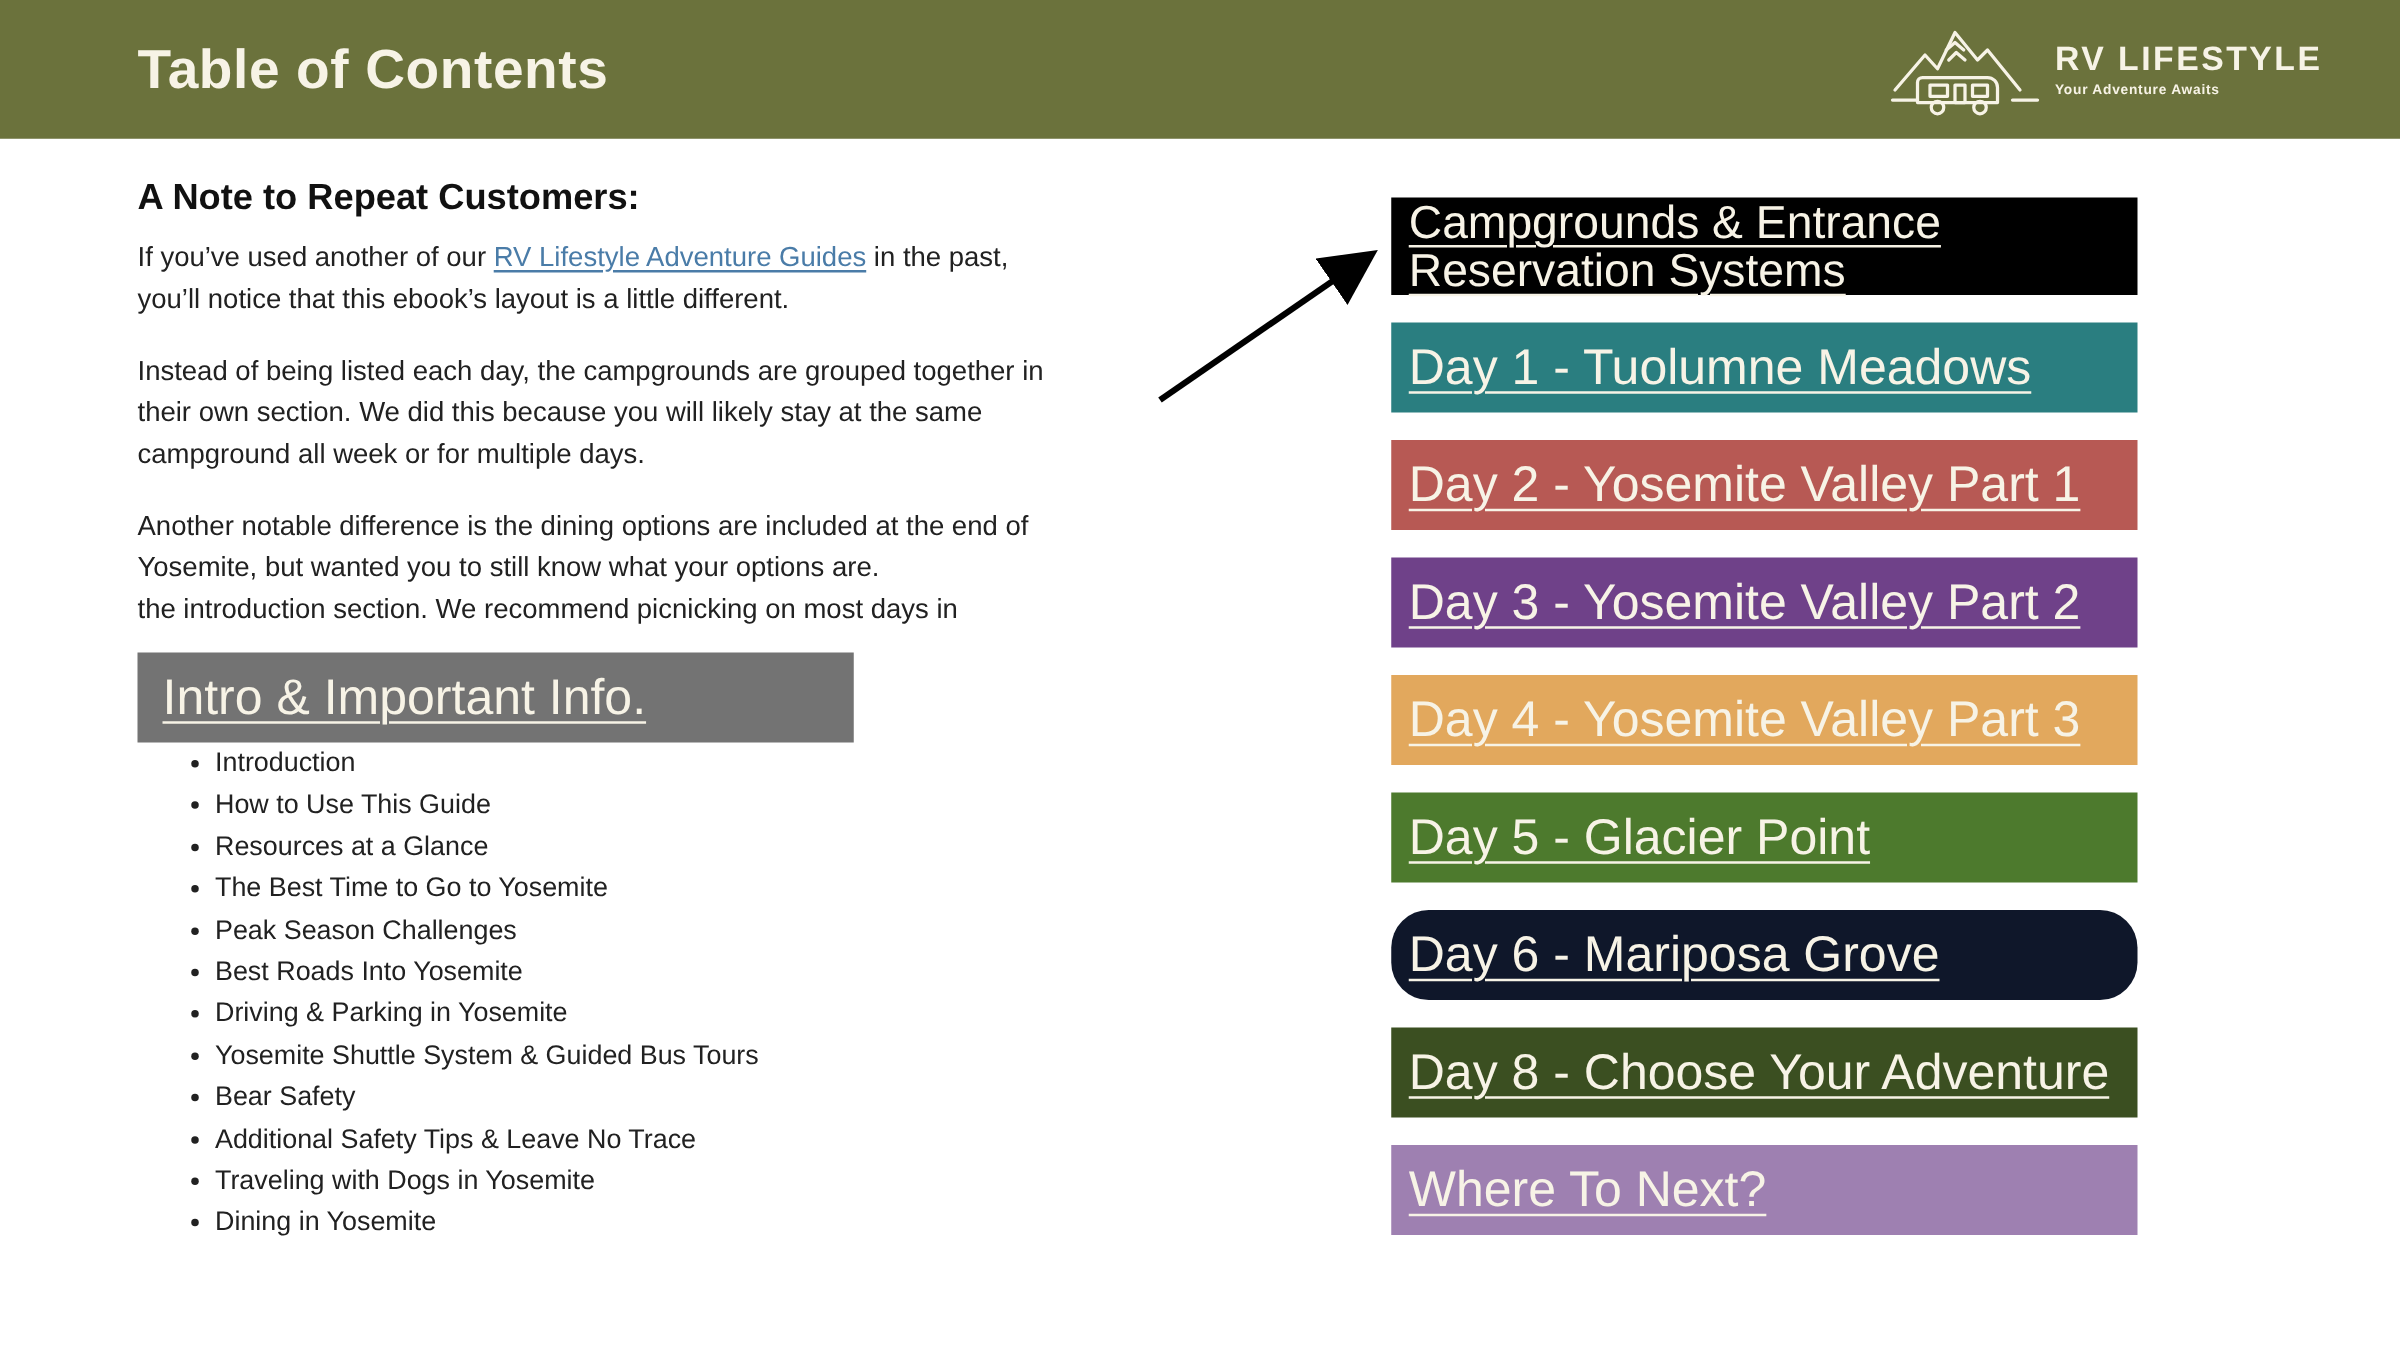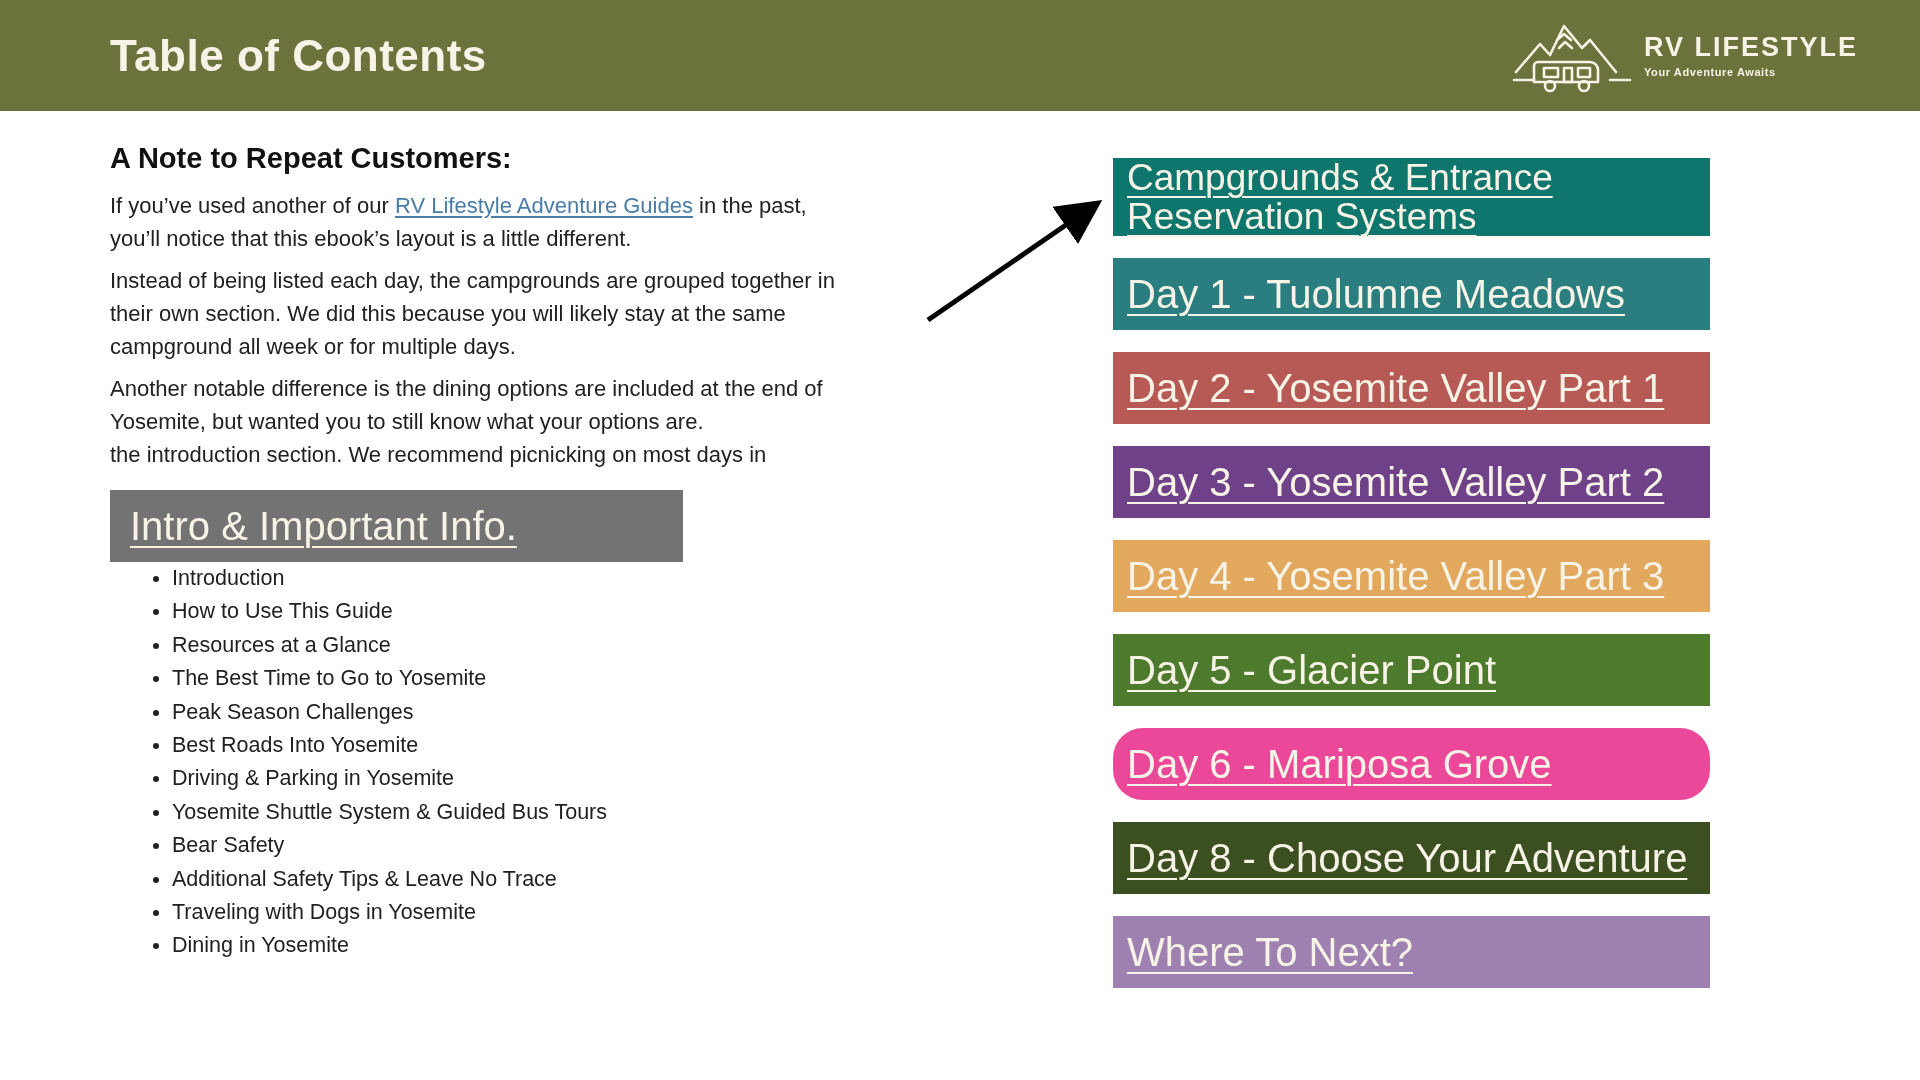--- a/index.html
+++ b/index.html
@@ -15,21 +15,21 @@
   .logo { position: absolute; right: 62px; top: 10px; display: flex; align-items: center; }
   .logo-icon { width: 120px; height: 90px; }
   .logo-text { margin-left: 12px; color: #F7F3E6; }
   .logo-name { font-size: 27px; font-weight: bold; letter-spacing: 2px; }
   .logo-tagline { font-size: 11px; font-weight: bold; letter-spacing: 0.6px; margin-top: 3px; }
 
   
   .left-col { position: absolute; left: 110px; top: 142px; width: 852px; }
   .note-heading { font-size: 29px; font-weight: bold; color: #111111; }
   .para { font-size: 22px; color: #212121; line-height: 33px; margin-top: 14px; }
-  .para + .para { margin-top: 9px; }
+  .para + .para { margin-top: 25px; }
   .para .pline { display: block; }
   .inline-link { color: #4A7CA8; text-decoration: underline; text-underline-offset: 3px; cursor: pointer; }
 
   .intro-button { margin-top: 19px; width: 573px; height: 72px; background: #6B723C;
     display: flex; align-items: center; padding-left: 20px; cursor: pointer; }
   .intro-button .btn-label { font-size: 40px; color: #F7F3E6; text-decoration: underline;
     text-decoration-thickness: 2px; text-underline-offset: 6px; }
 
   .intro-list { margin-top: 0; padding-left: 62px; list-style: disc; }
   .intro-list li { font-size: 21.5px; color: #212121; line-height: 33.4px; }
@@ -115,39 +115,39 @@
       <li>Driving &amp; Parking in Yosemite</li>
       <li>Yosemite Shuttle System &amp; Guided Bus Tours</li>
       <li>Bear Safety</li>
       <li>Additional Safety Tips &amp; Leave No Trace</li>
       <li>Traveling with Dogs in Yosemite</li>
       <li>Dining in Yosemite</li>
     </ul>
   </div>
 
   <div class="right-col">
-    <div class="toc-button two-line" style="background-color: #0f766e;">
+    <div class="toc-button two-line" style="background-color: #000000;">
       <span class="btn-label">Campgrounds &amp; Entrance Reservation Systems</span>
     </div>
     <div class="toc-button" style="background-color: rgb(42, 126, 128);">
       <span class="btn-label">Day 1 - Tuolumne Meadows</span>
     </div>
     <div class="toc-button" style="background-color: rgb(183, 89, 84);">
       <span class="btn-label">Day 2 - Yosemite Valley Part 1</span>
     </div>
     <div class="toc-button" style="background-color: rgb(111, 65, 137);">
       <span class="btn-label">Day 3 - Yosemite Valley Part 2</span>
     </div>
     <div class="toc-button" style="background-color: rgb(226, 168, 93);">
       <span class="btn-label">Day 4 - Yosemite Valley Part 3</span>
     </div>
     <div class="toc-button" style="background-color: rgb(77, 122, 45);">
       <span class="btn-label">Day 5 - Glacier Point</span>
     </div>
-    <div class="toc-button" style="background-color: #ec4899; border-radius: 30px;">
+    <div class="toc-button" style="background-color: #0f172a; border-radius: 30px;">
       <span class="btn-label">Day 6 - Mariposa Grove</span>
     </div>
     <div class="toc-button" style="background-color: rgb(59, 79, 33);">
       <span class="btn-label">Day 8 - Choose Your Adventure</span>
     </div>
     <div class="toc-button" style="background-color: rgb(158, 128, 177); text-align: center;">
       <span class="btn-label">Where To Next?</span>
     </div>
   </div>
 

